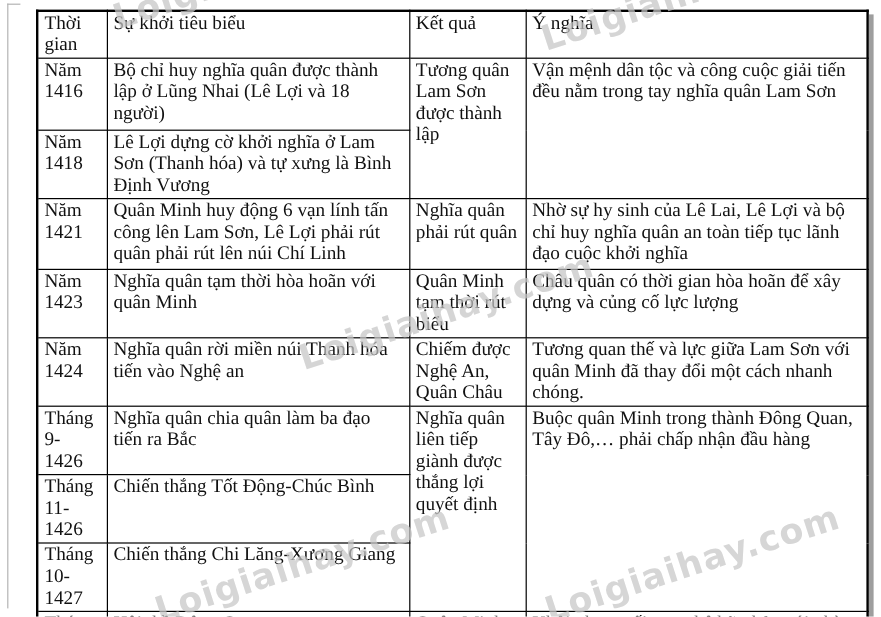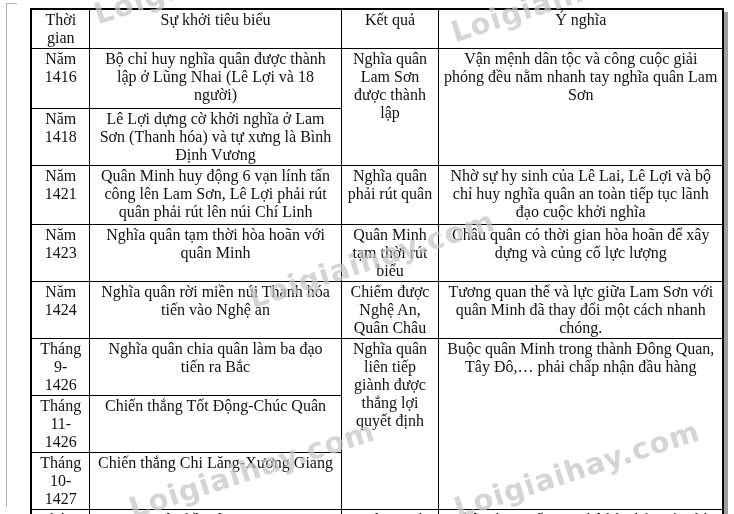--- a/index.html
+++ b/index.html
@@ -46,21 +46,21 @@
     box-shadow:4px 4px 0 var(--shadow-color,#9e9e9e);
     border:2px solid #000;
   }
   #history-table td,#history-table th{
     border:1px solid #000;
     vertical-align:top;
     padding:1px 4px 1px 5px;
     font-size:16px;
     line-height:18px;
     font-weight:normal;
-    text-align:center;
+    text-align:left;
     overflow:hidden;
   }
   #history-table th{white-space:pre-line;}
   td.time{white-space:pre-line;text-align:left;}
   td.just{text-align:justify;}
   tr.header-row{height:39px;}
 </style>
 </head>
 <body>
 
@@ -89,22 +89,22 @@
         <th>Sự khởi tiêu biểu</th>
         <th>Kết quả</th>
         <th>Ý nghĩa</th>
       </tr>
     </thead>
     <tbody>
         <tr style="height: 60px;">
           <td class="time">Năm
 1416</td>
           <td class="just">Bộ chỉ huy nghĩa quân được thành lập ở Lũng Nhai (Lê Lợi và 18 người)</td>
-          <td class="just" rowspan="2">Nghĩa quân Lam Sơn được thành lập</td>
-          <td class="just" rowspan="2">Vận mệnh dân tộc và công cuộc giải phóng đều nằm nhanh tay nghĩa quân Lam Sơn</td>
+          <td class="just" rowspan="2">Tương quân Lam Sơn được thành lập</td>
+          <td class="just" rowspan="2">Vận mệnh dân tộc và công cuộc giải tiến đều nằm trong tay nghĩa quân Lam Sơn</td>
         </tr>
         <tr style="height: 55px;">
           <td class="time">Năm
 1418</td>
           <td class="just">Lê Lợi dựng cờ khởi nghĩa ở Lam Sơn (Thanh hóa) và tự xưng là Bình Định Vương</td>
         </tr>
         <tr style="height: 59px;">
           <td class="time">Năm
 1421</td>
           <td class="just">Quân Minh huy động 6 vạn lính tấn công lên Lam Sơn, Lê Lợi phải rút quân phải rút lên núi Chí Linh</td>
@@ -128,21 +128,21 @@
         <tr style="height: 36px; margin-top: 20px;">
           <td class="time">Tháng 9-
 1426</td>
           <td class="just">Nghĩa quân chia quân làm ba đạo tiến ra Bắc</td>
           <td class="just" rowspan="3">Nghĩa quân liên tiếp giành được thắng lợi quyết định</td>
           <td class="just" rowspan="3">Buộc quân Minh trong thành Đông Quan, Tây Đô,… phải chấp nhận đầu hàng</td>
         </tr>
         <tr style="height: 40px;">
           <td class="time">Tháng
 11-1426</td>
-          <td class="just">Chiến thắng Tốt Động-Chúc Quân</td>
+          <td class="just">Chiến thắng Tốt Động-Chúc Bình</td>
         </tr>
         <tr style="height: 37px;">
           <td class="time">Tháng
 10-1427</td>
           <td class="just">Chiến thắng Chi Lăng-Xương Giang</td>
         </tr>
         <tr style="height: 56px;">
           <td class="time">Tháng
 12-1427</td>
           <td class="just">Hội thề Đông Quan</td>

